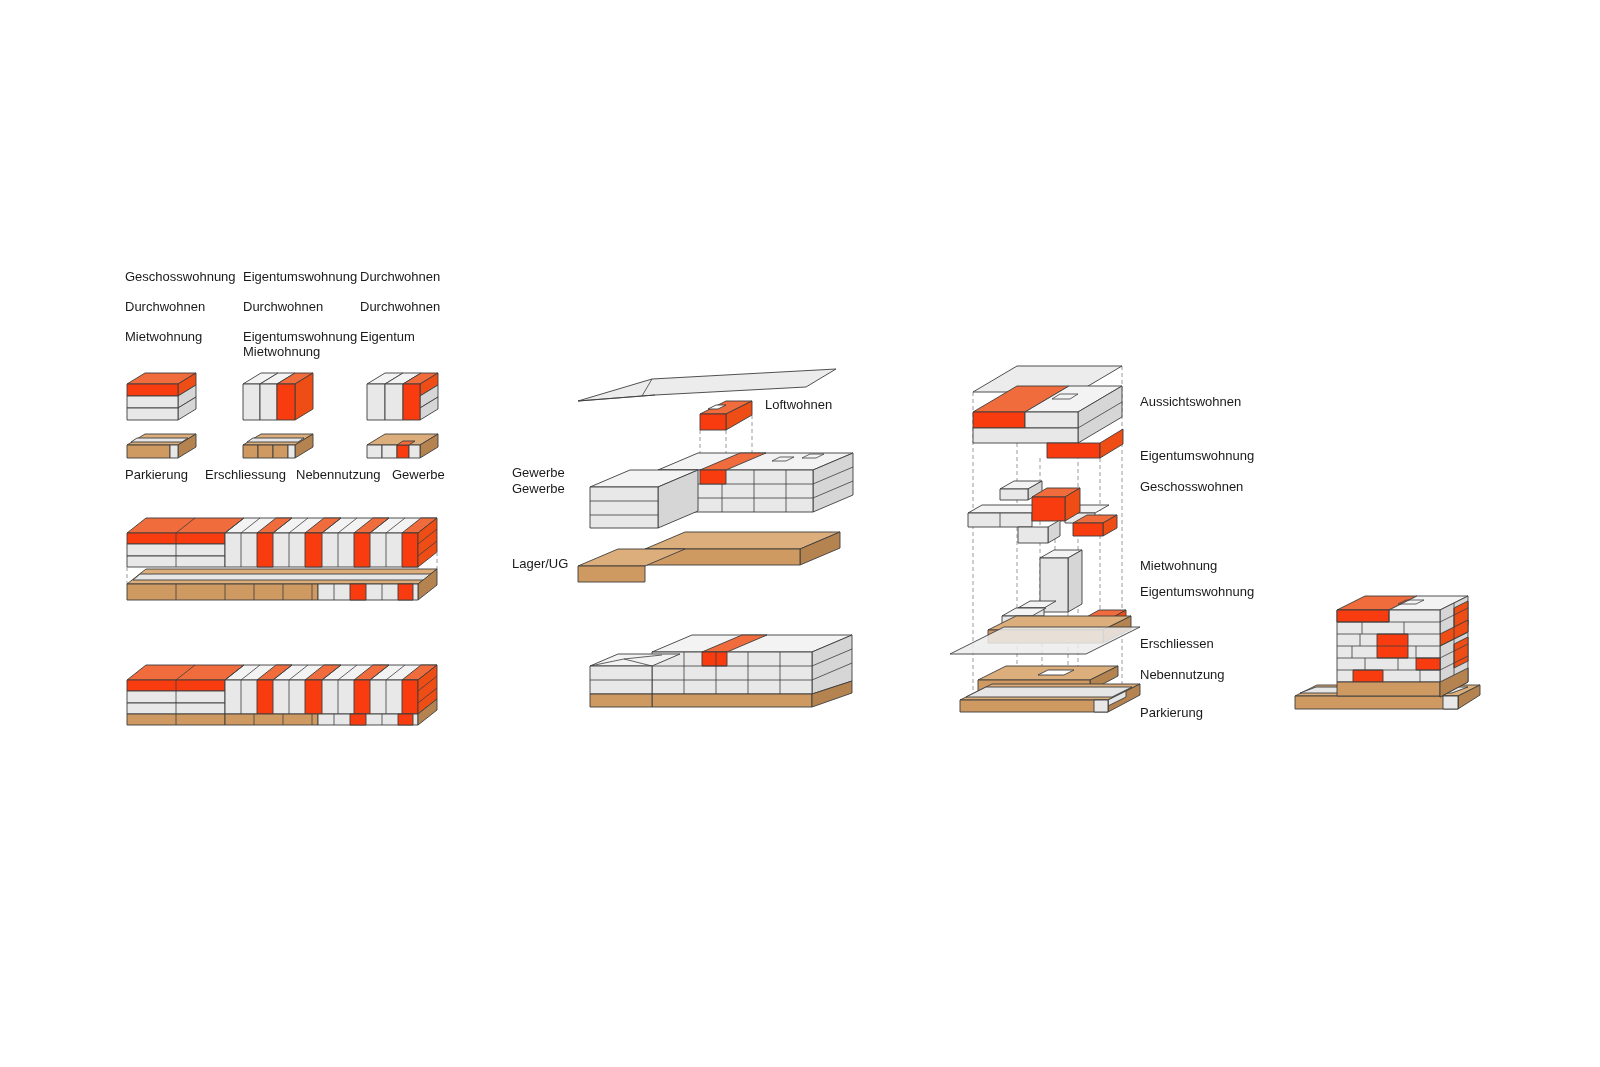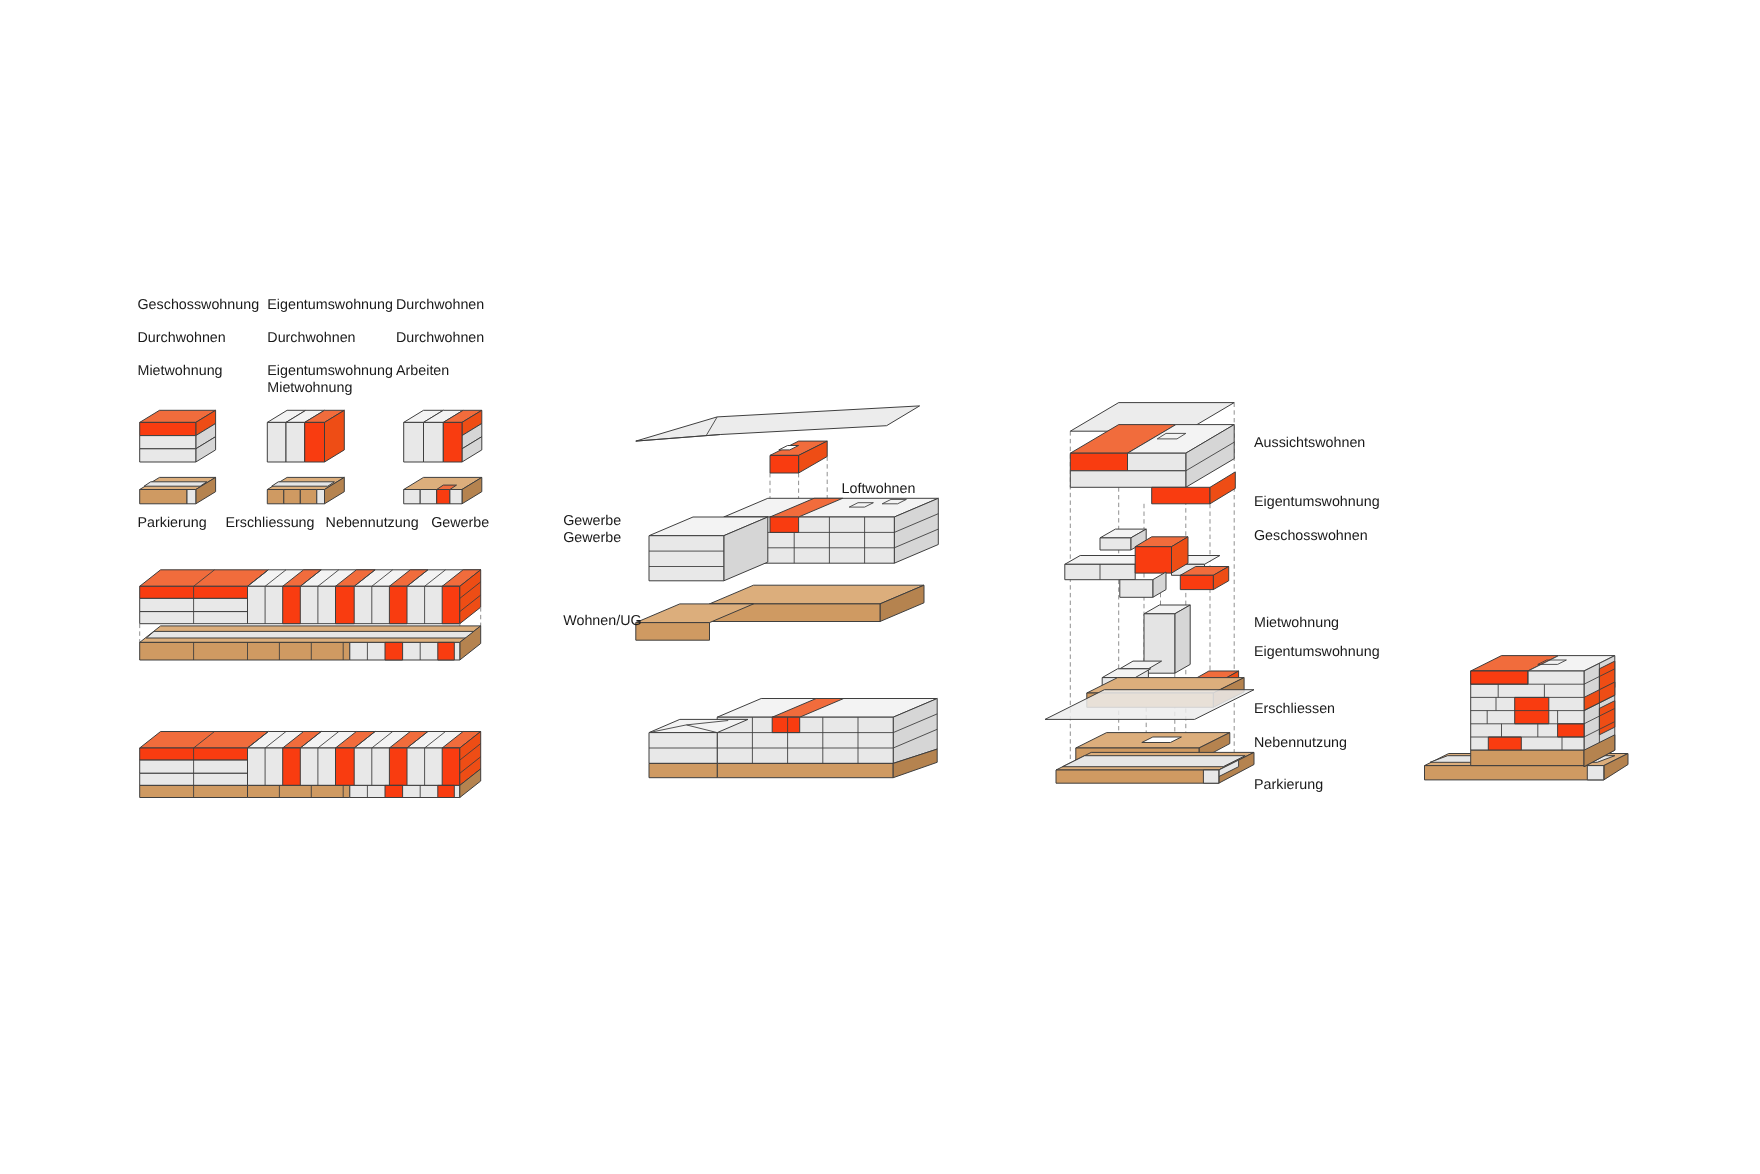--- a/index.html
+++ b/index.html
@@ -303,31 +303,31 @@
   <div class="lbl" style="left:243px;top:269px">Eigentumswohnung</div>
   <div class="lbl" style="left:360px;top:269px">Durchwohnen</div>
 
   <div class="lbl" style="left:125px;top:299px">Durchwohnen</div>
   <div class="lbl" style="left:243px;top:299px">Durchwohnen</div>
   <div class="lbl" style="left:360px;top:299px">Durchwohnen</div>
 
   <div class="lbl" style="left:125px;top:329px">Mietwohnung</div>
   <div class="lbl" style="left:243px;top:329px">Eigentumswohnung</div>
   <div class="lbl" style="left:243px;top:344px">Mietwohnung</div>
-  <div class="lbl" style="left:360px;top:329px">Arbeiten</div>
+  <div class="lbl" style="left:360px;top:329px">Eigentum</div>
 
   <div class="lbl" style="left:125px;top:467px">Parkierung</div>
   <div class="lbl" style="left:205px;top:467px">Erschliessung</div>
   <div class="lbl" style="left:296px;top:467px">Nebennutzung</div>
   <div class="lbl" style="left:392px;top:467px">Gewerbe</div>
 
-  <div class="lbl" style="left:765px;top:436px">Loftwohnen</div>
+  <div class="lbl" style="left:765px;top:397px">Loftwohnen</div>
   <div class="lbl" style="left:512px;top:465px">Gewerbe</div>
   <div class="lbl" style="left:512px;top:481px">Gewerbe</div>
-  <div class="lbl" style="left:512px;top:556px">Wohnen/UG</div>
+  <div class="lbl" style="left:512px;top:556px">Lager/UG</div>
 
   <div class="lbl" style="left:1140px;top:394px">Aussichtswohnen</div>
   <div class="lbl" style="left:1140px;top:448px">Eigentumswohnung</div>
   <div class="lbl" style="left:1140px;top:479px">Geschosswohnen</div>
   <div class="lbl" style="left:1140px;top:558px">Mietwohnung</div>
   <div class="lbl" style="left:1140px;top:584px">Eigentumswohnung</div>
   <div class="lbl" style="left:1140px;top:636px">Erschliessen</div>
   <div class="lbl" style="left:1140px;top:667px">Nebennutzung</div>
   <div class="lbl" style="left:1140px;top:705px">Parkierung</div>
 

